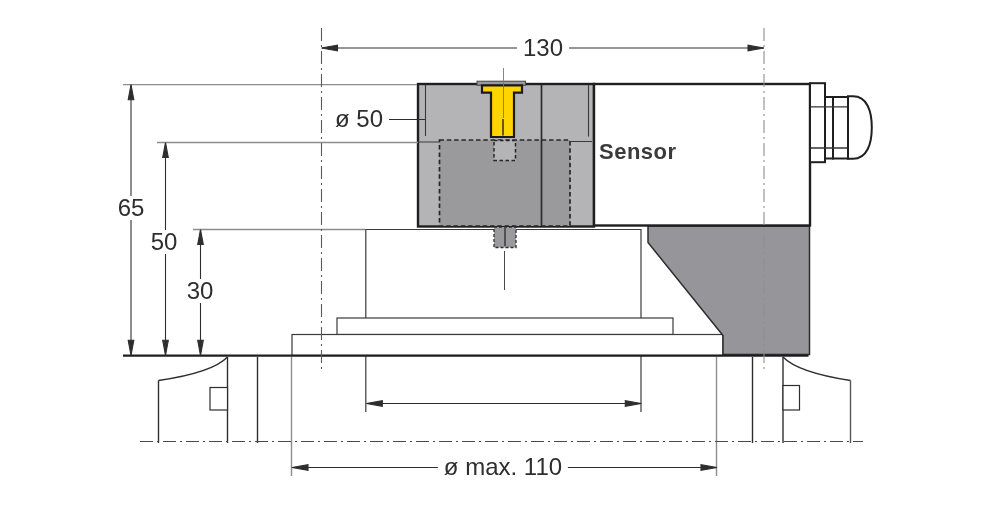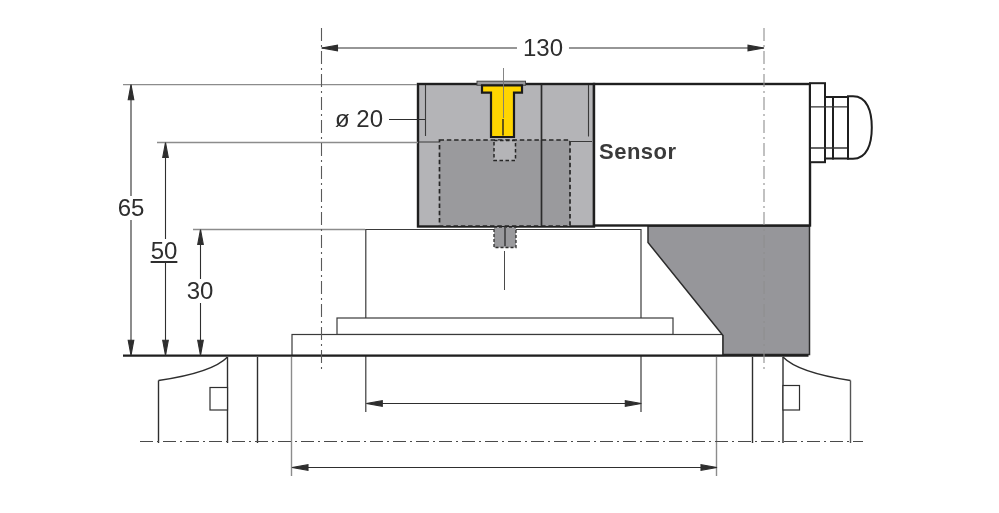--- a/index.html
+++ b/index.html
@@ -141,23 +141,24 @@
       <line x1="321.5" y1="28" x2="321.5" y2="372" stroke="#5a5a5a"></line>
       <line x1="764" y1="28" x2="764" y2="373" stroke="#8f8f8f"></line>
       <line x1="140" y1="441.5" x2="863" y2="441.5" stroke="#4a4a4a"></line>
     </g>
   </svg>
 
   <div class="dim-label" style="left:543px; top:48px;">130</div>
 
   <div class="dim-label" style="left:131px; top:208px;">65</div>
 
-  <div class="dim-label" style="left:164px; top:251px;text-decoration:underline;">50</div>
+  <div class="dim-label" style="left:164px; top:242px;">50</div>
 
   <div class="dim-label" style="left:200px; top:291px;">30</div>
 
-  <div class="dim-label right-anchored" style="left:386px; top:119px; padding:0 3px;">ø 20</div>
+  <div class="dim-label right-anchored" style="left:386px; top:119px; padding:0 3px;">ø 50</div>
 
 
+  <div class="dim-label" style="left:503px; top:467px;">ø max. 110</div>
 
   <div class="plain-label" style="left:599px; top:152px;">Sensor</div>
 
 </div>
 
 </body></html>

